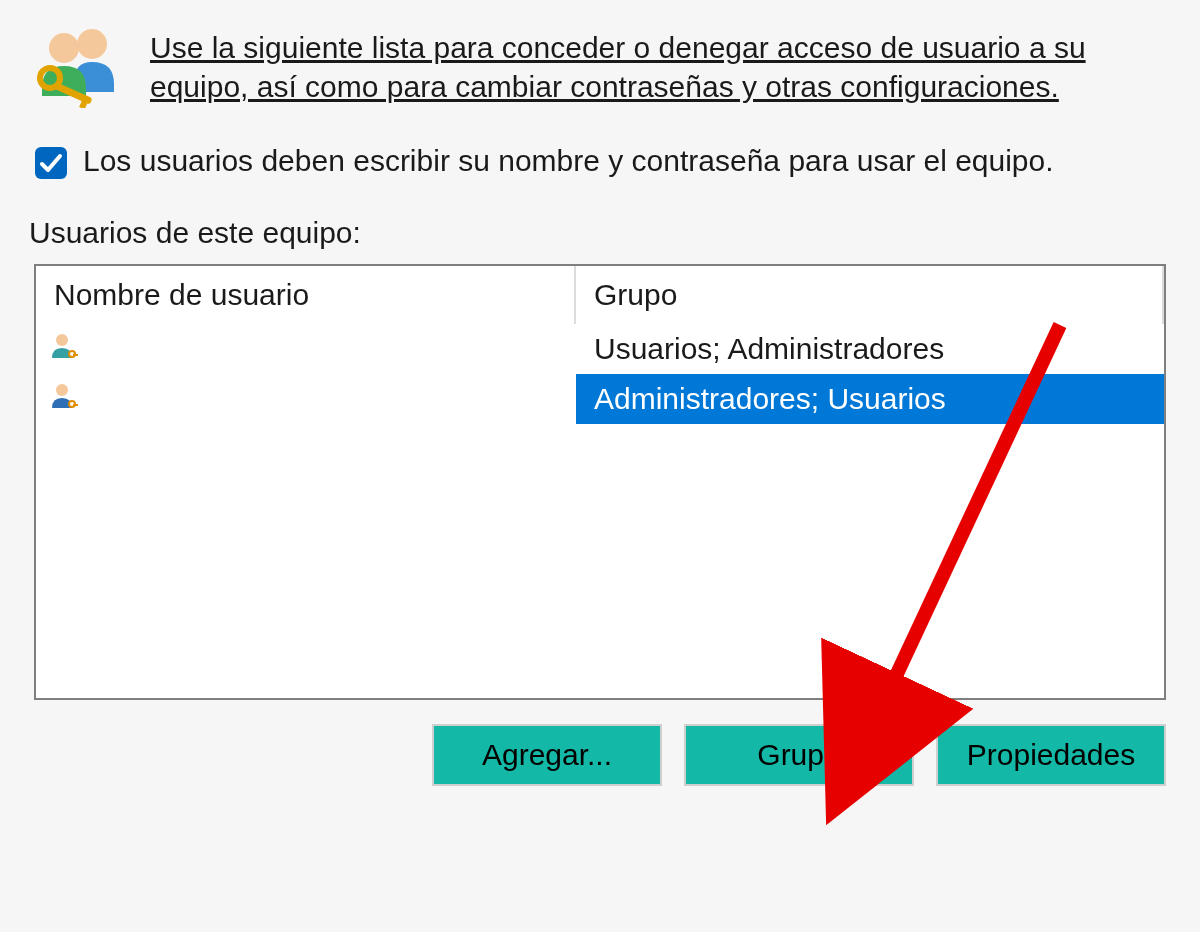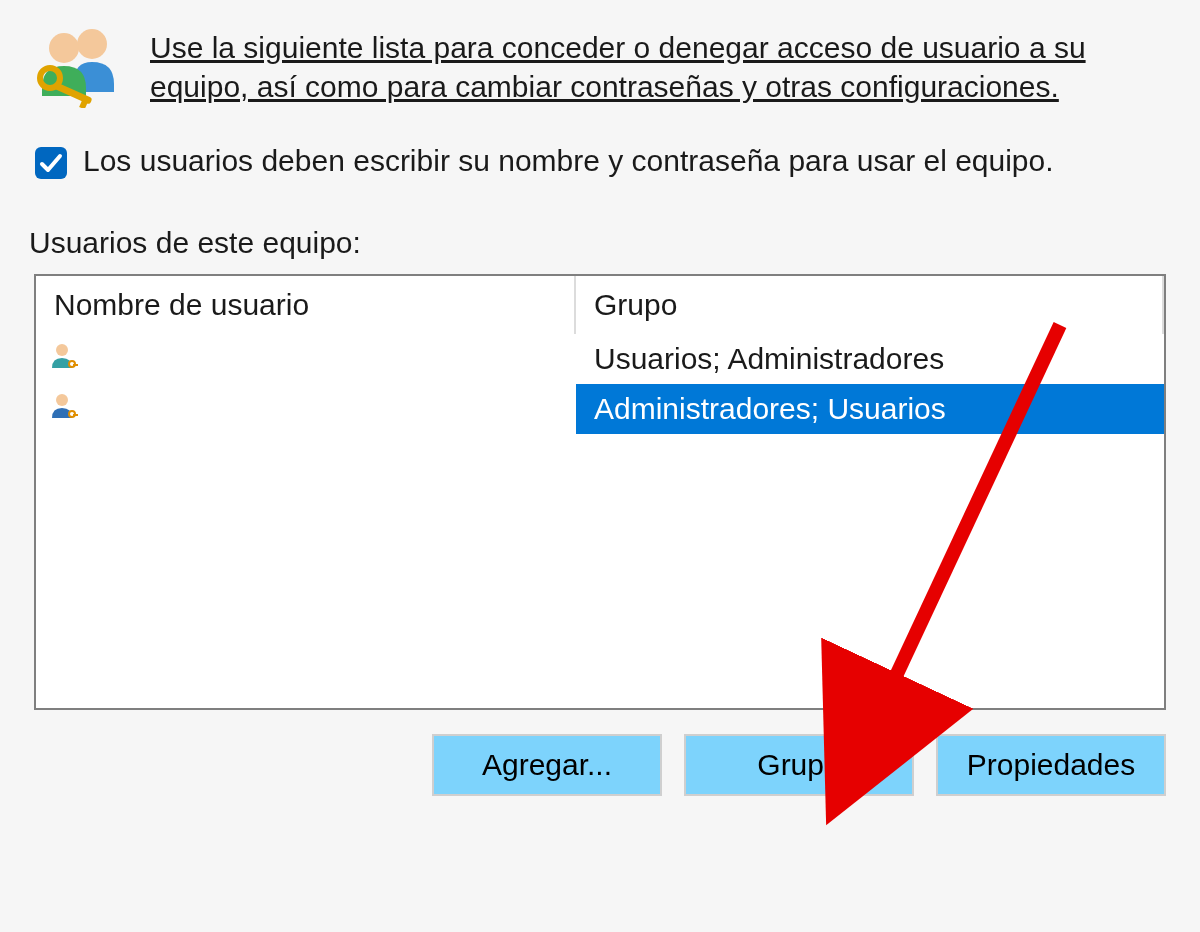--- a/index.html
+++ b/index.html
@@ -36,21 +36,21 @@
     margin-left: 1px;
   }
   .checkbox {
     flex: 0 0 auto;
     margin-top: 6px;
   }
   .checkbox-label {
     line-height: 1.32;
   }
   .list-heading {
-    margin-top: 40px;
+    margin-top: 30px;
     margin-left: -5px;
   }
   .listview {
     margin-top: 14px;
     border: 2px solid #7f7f7f;
     background: #ffffff;
     height: 436px;
     display: flex;
     flex-direction: column;
     overflow: hidden;
@@ -98,21 +98,21 @@
     display: flex;
     justify-content: flex-end;
     gap: 22px;
     margin-top: 24px;
   }
   .btn {
     height: 62px;
     min-width: 230px;
     padding: 0 24px;
     border: 2px solid #cfcfcf;
-    background: #7dd3fc;
+    background: #14b8a6;
     display: flex;
     align-items: center;
     justify-content: center;
     font: inherit;
     cursor: default;
   }
   
   .arrow {
     position: absolute;
     left: 0; top: 0;

